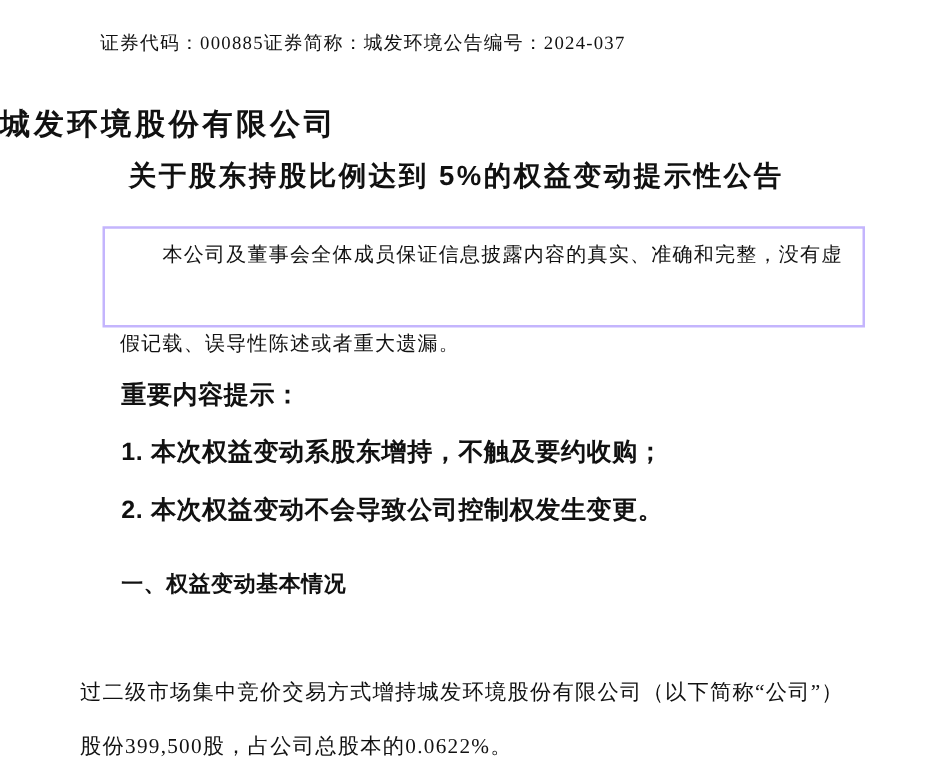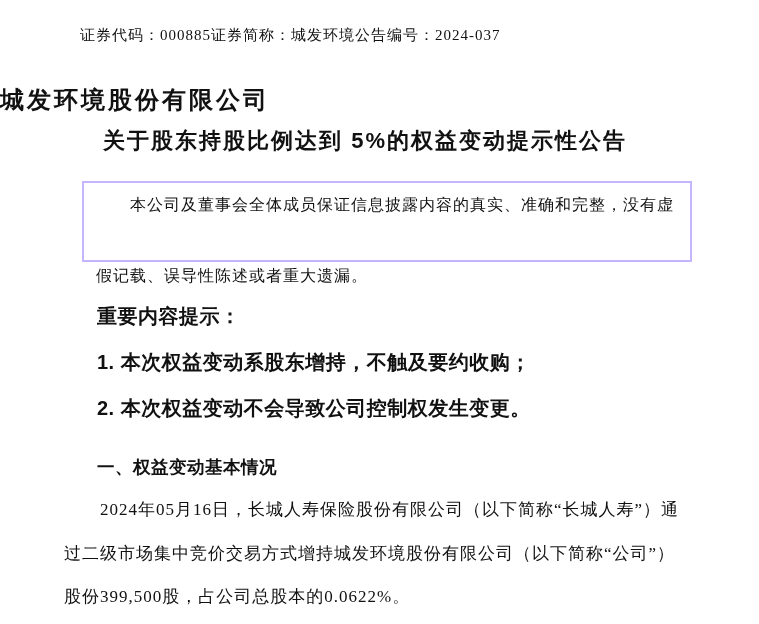--- a/index.html
+++ b/index.html
@@ -115,19 +115,18 @@
   </div>
 
   <div class="notice-heading">重要内容提示：</div>
 
   <div class="notice-item item1">1. 本次权益变动系股东增持，不触及要约收购；</div>
 
   <div class="notice-item item2">2. 本次权益变动不会导致公司控制权发生变更。</div>
 
   <div class="section-heading">一、权益变动基本情况</div>
 
-  <div class="para-line pl1">2024年05月16日，长城人寿保险股份有限公司（以下简称“长城人寿”）通</div>
 
   <div class="para-line pl2">过二级市场集中竞价交易方式增持城发环境股份有限公司（以下简称“公司”）</div>
 
   <div class="para-line pl3">股份399,500股，占公司总股本的0.0622%。</div>
 
 </div>
 
 </body></html>

